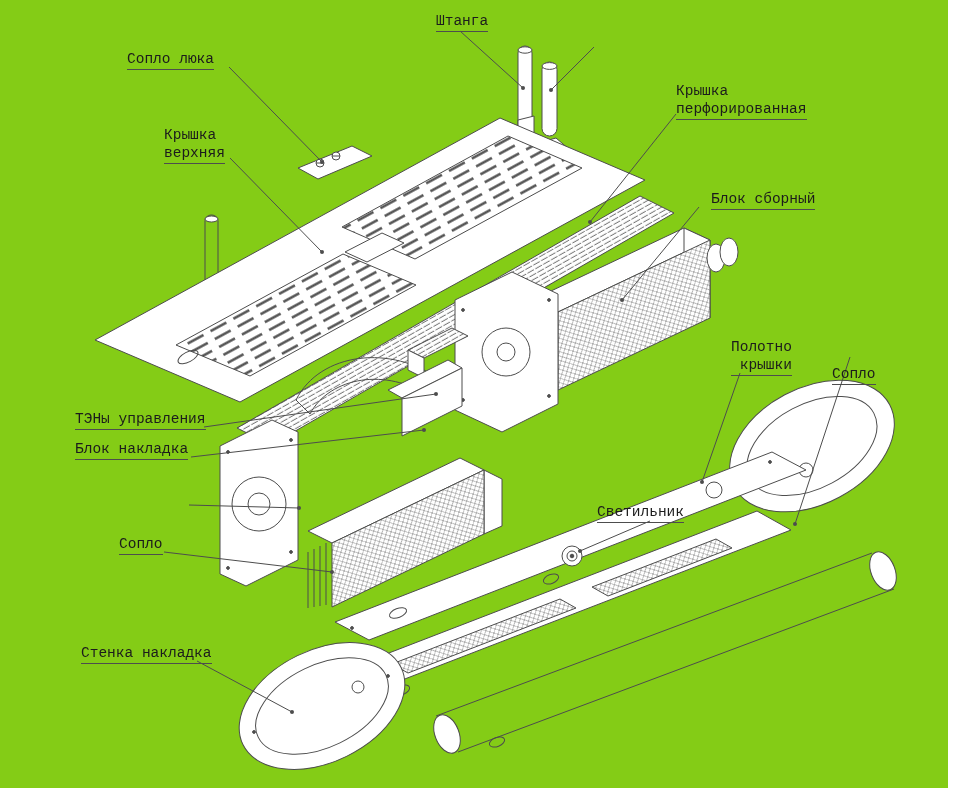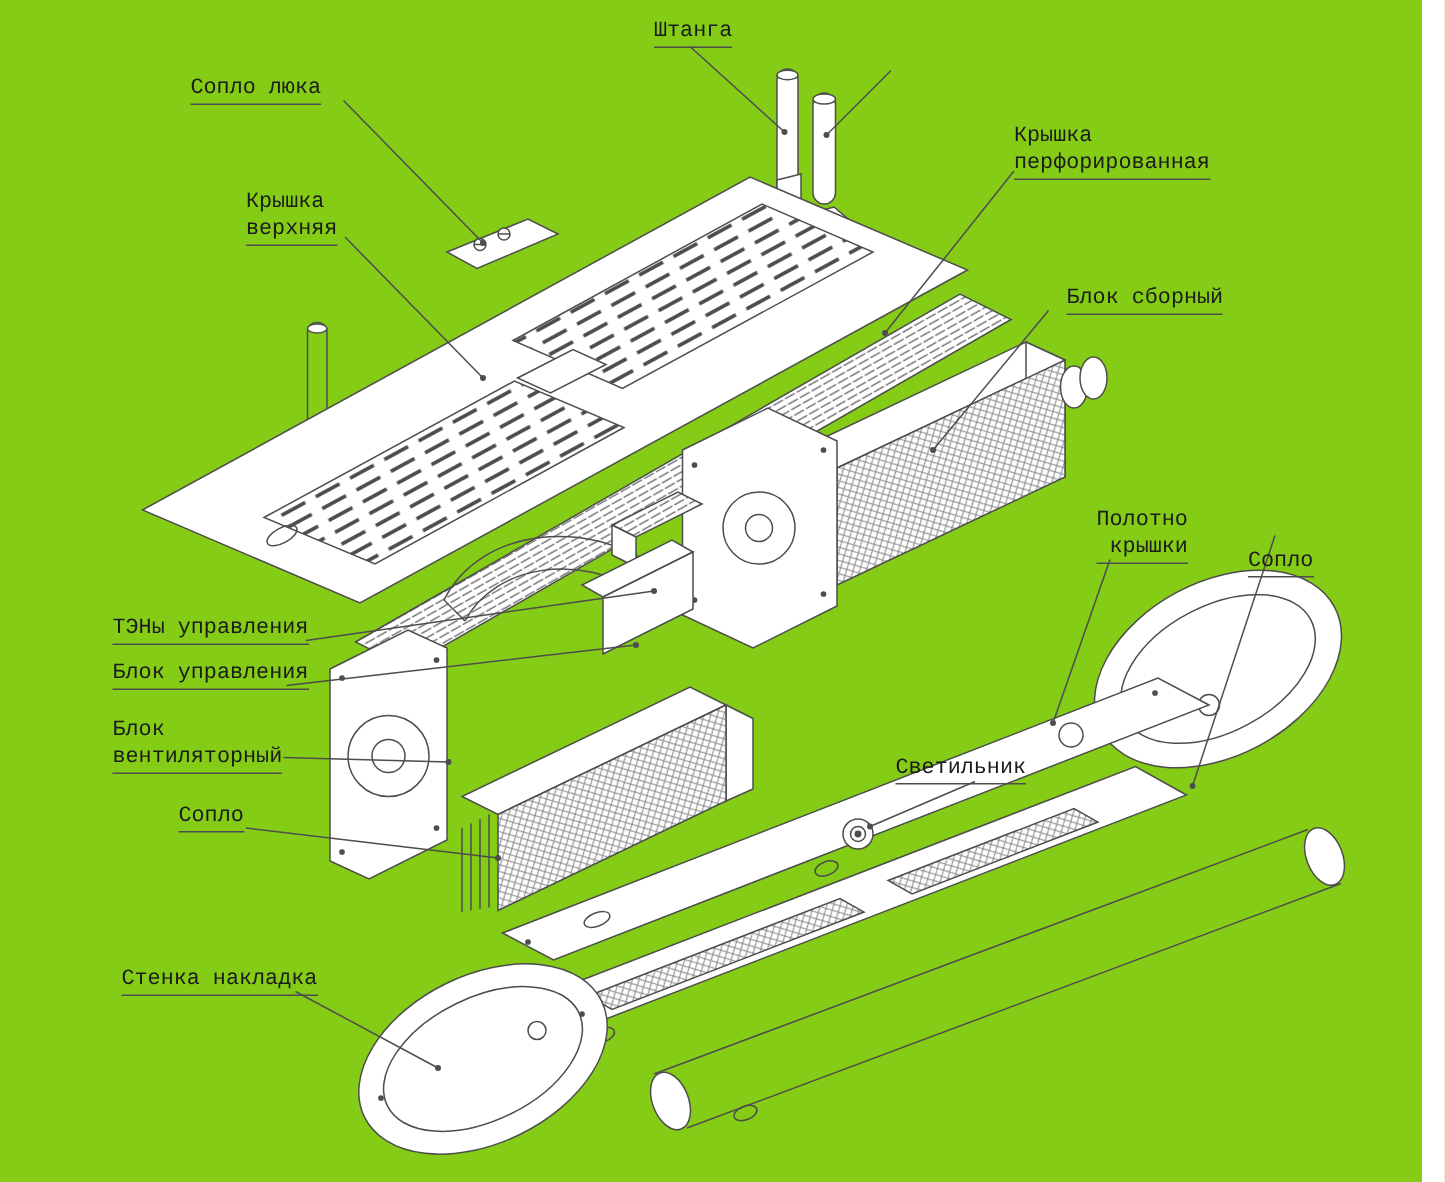--- a/index.html
+++ b/index.html
@@ -228,20 +228,18 @@
   <div class="lbl" style="left:127px; top:50px;">Сопло люка</div>
   <div class="lbl" style="left:676px; top:82px;">Крышка
 перфорированная</div>
   <div class="lbl" style="left:164px; top:126px;">Крышка
 верхняя</div>
   <div class="lbl" style="left:699px; top:190px;margin-left:12px;">Блок сборный</div>
   <div class="lbl" style="left:731px; top:338px;text-align:right;">Полотно
 крышки</div>
   <div class="lbl" style="left:832px; top:338px;margin-top:27px;">Сопло</div>
   <div class="lbl" style="left:75px;  top:410px;">ТЭНы управления</div>
-  <div class="lbl" style="left:75px;  top:440px;">Блок управления</div>
-  <div class="lbl" style="left:75px;  top:478px;">Блок
-вентиляторный</div>
+  <div class="lbl" style="left:75px;  top:440px;">Блок накладка</div>
   <div class="lbl" style="left:119px; top:535px;">Сопло</div>
   <div class="lbl" style="left:597px; top:503px;">Светильник</div>
   <div class="lbl" style="left:81px;  top:644px;">Стенка накладка</div>
 
 </div>
 
 </body></html>

